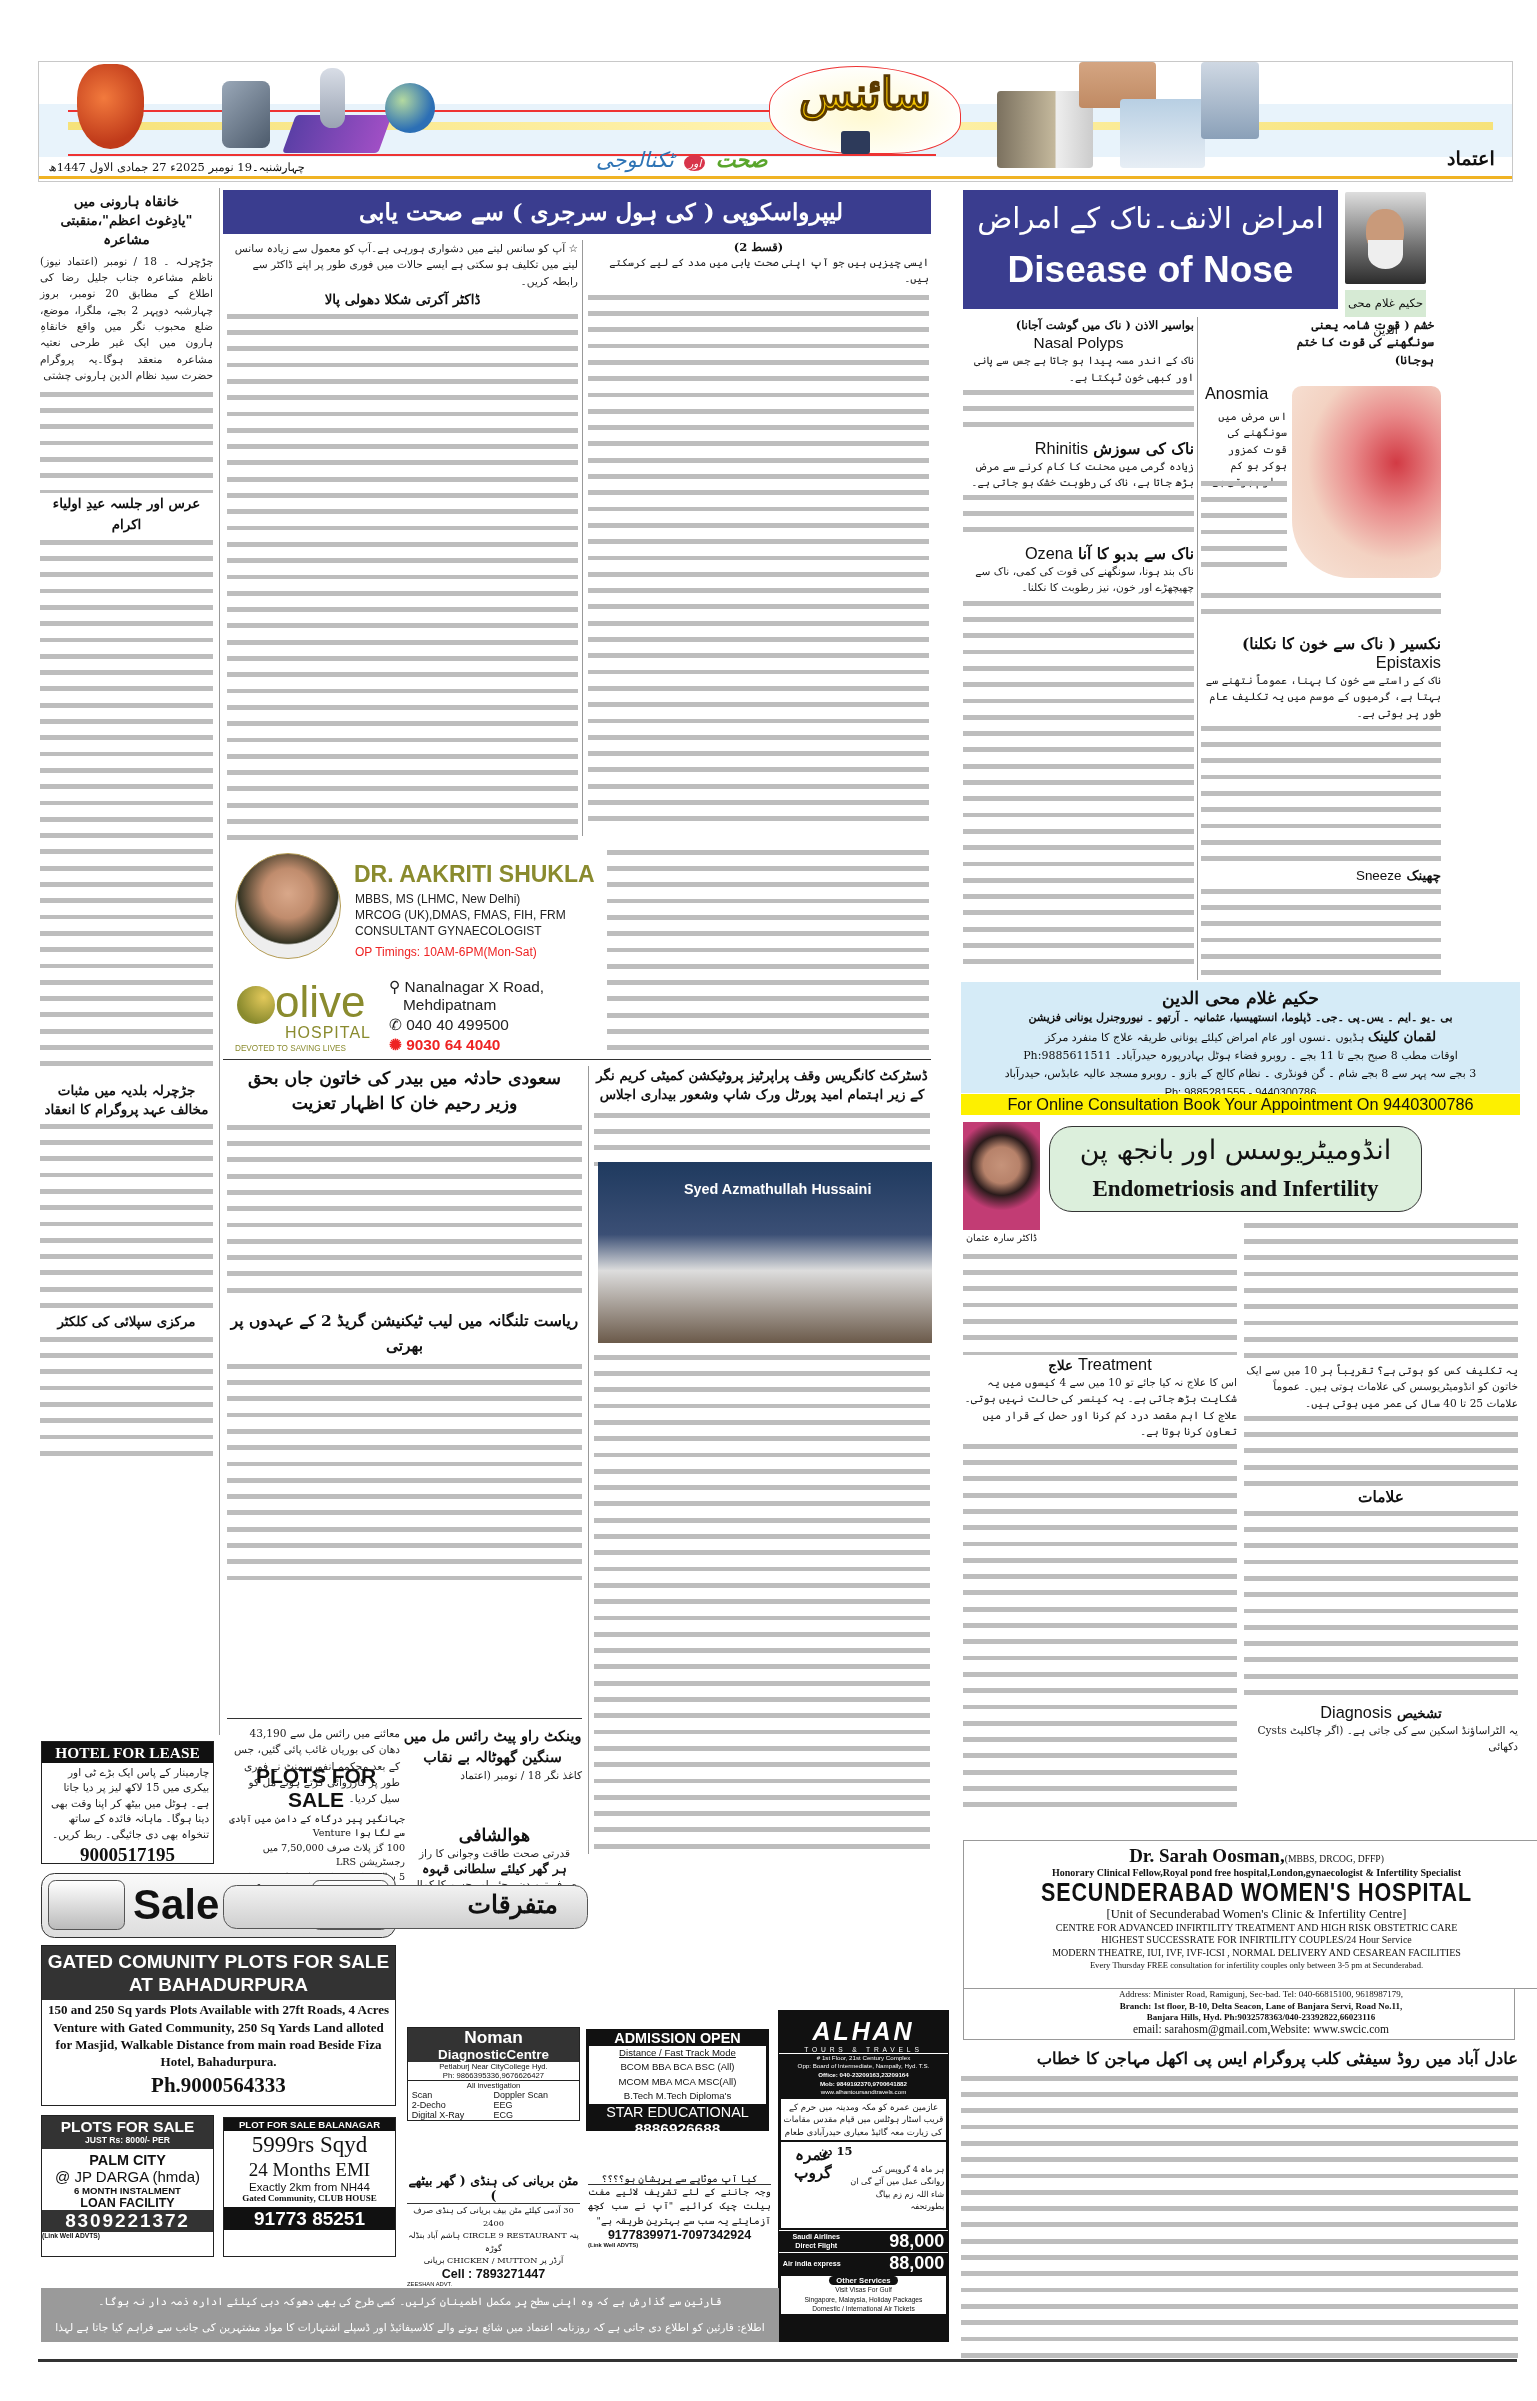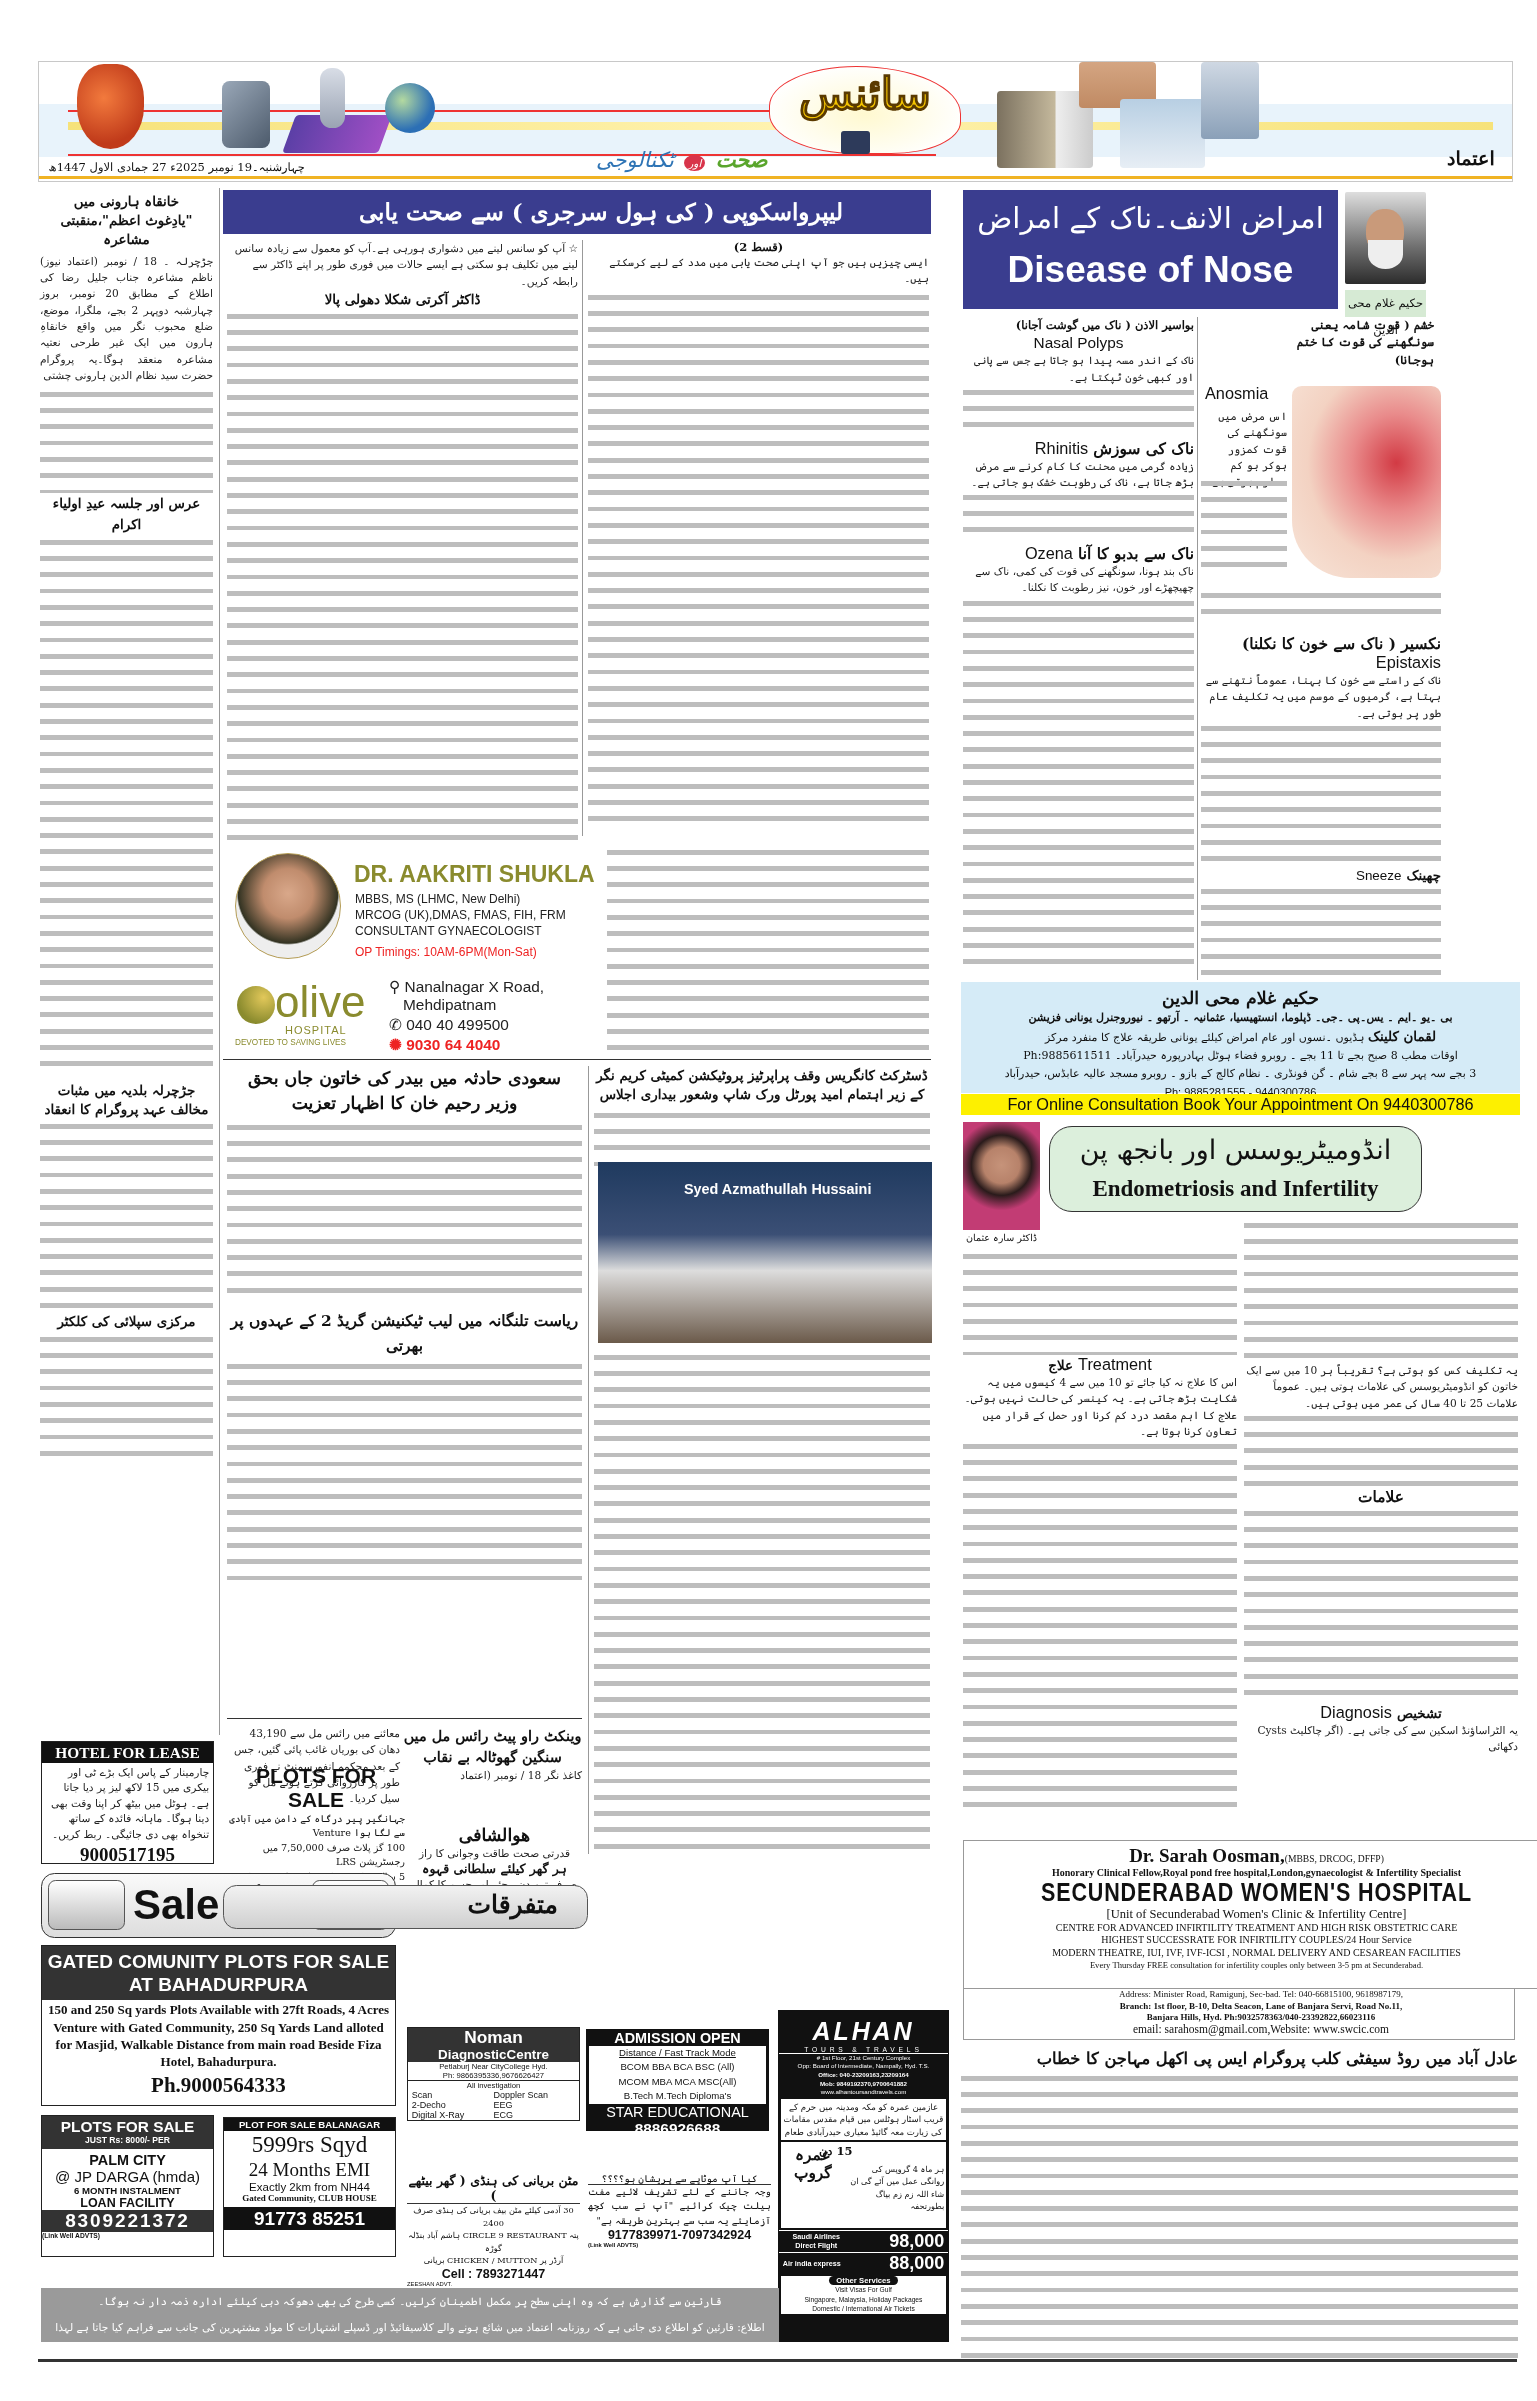--- a/index.html
+++ b/index.html
@@ -57,21 +57,21 @@
   
   .ad { position: absolute; border: 1.9px solid #222; background: #fff; }
   .black-hdr { background: #111; color: #fff; text-align: center; font-weight: bold; }
   #aakriti-photo { left: 235px; top: 853px; width: 106px; height: 106px; border-radius: 50%; border: 1.9px solid #b49c55; background: radial-gradient(circle at 50% 38%, #d9a88a 0, #c08c6d 30%, #332 60%, #eee 62%); }
   #aakriti-name { left: 354px; top: 861px; font-family: "Liberation Sans", sans-serif; font-weight: bold; font-size: 23px; color: #8a8b2e; }
   .aak-line { font-family: "Liberation Sans", sans-serif; font-size: 12px; color: #222; }
   #aak-timing { color: #e22; font-size: 12px; font-family: "Liberation Sans", sans-serif; }
   #olive-logo { left: 235px; top: 980px; width: 125px; }
   #olive-logo .word { font-family: "Liberation Sans", sans-serif; font-size: 44px; color: #8a8b2e; line-height: 44px; margin-left: 40px; }
   #olive-logo .mark { position:absolute; left:1.9px; top: 5.8px; width: 38px; height: 38px; border-radius: 50%; background: radial-gradient(circle at 70% 30%, #e2c85a, #8a8b2e 70%); }
-  #olive-logo .hosp { font-family: "Liberation Sans", sans-serif; font-size: 11px; color: #8a8b2e; margin-left: 50px; letter-spacing: 1px; }
+  #olive-logo .hosp { font-family: "Liberation Sans", sans-serif; font-size: 16px; color: #8a8b2e; margin-left: 50px; letter-spacing: 1px; }
   #olive-logo .tag { font-family: "Liberation Sans", sans-serif; font-size: 8.2px; color: #8a8b2e; margin-top: 1.9px; }
   .olive-contact { font-family: "Liberation Sans", sans-serif; font-size: 15.4px; color: #222; }
 
   
   #luqman-box { left: 961px; top: 982px; width: 559px; height: 111px; background: #d5ebf7; font-family: "DejaVu Serif", serif; direction: rtl; text-align: center; font-size: 11px; line-height: 18px; padding-top: 5.8px; }
   #luqman-box .bold { font-weight: bold; }
   #luqman-box .ph { direction: ltr; font-family: "Liberation Sans", sans-serif; }
   #online-strip { left: 961px; top: 1094px; width: 559px; height: 21px; background: #fdf000; font-family: "Liberation Sans", sans-serif; font-size: 16.3px; line-height: 21px; text-align: center; color: #111; }
 
   

